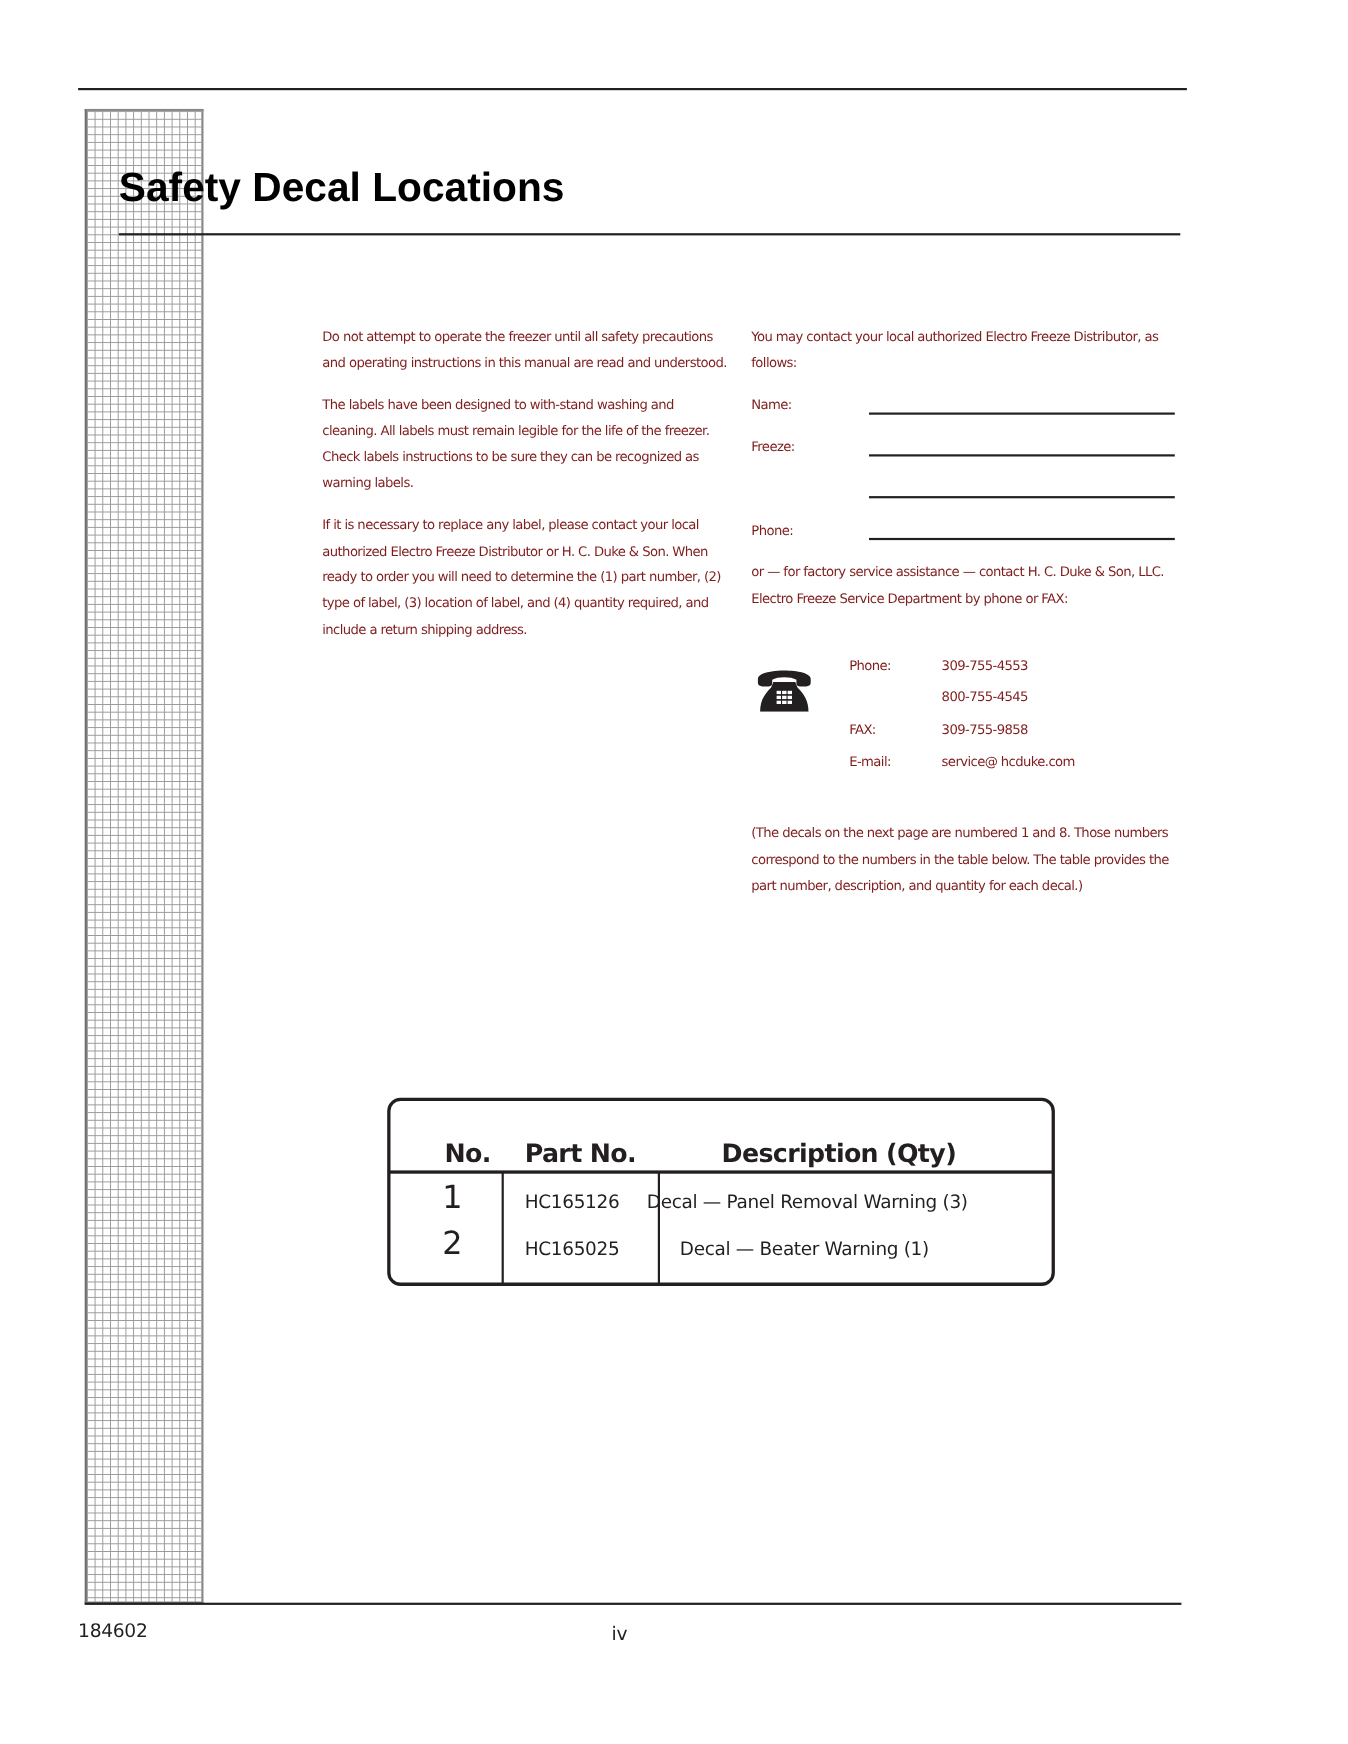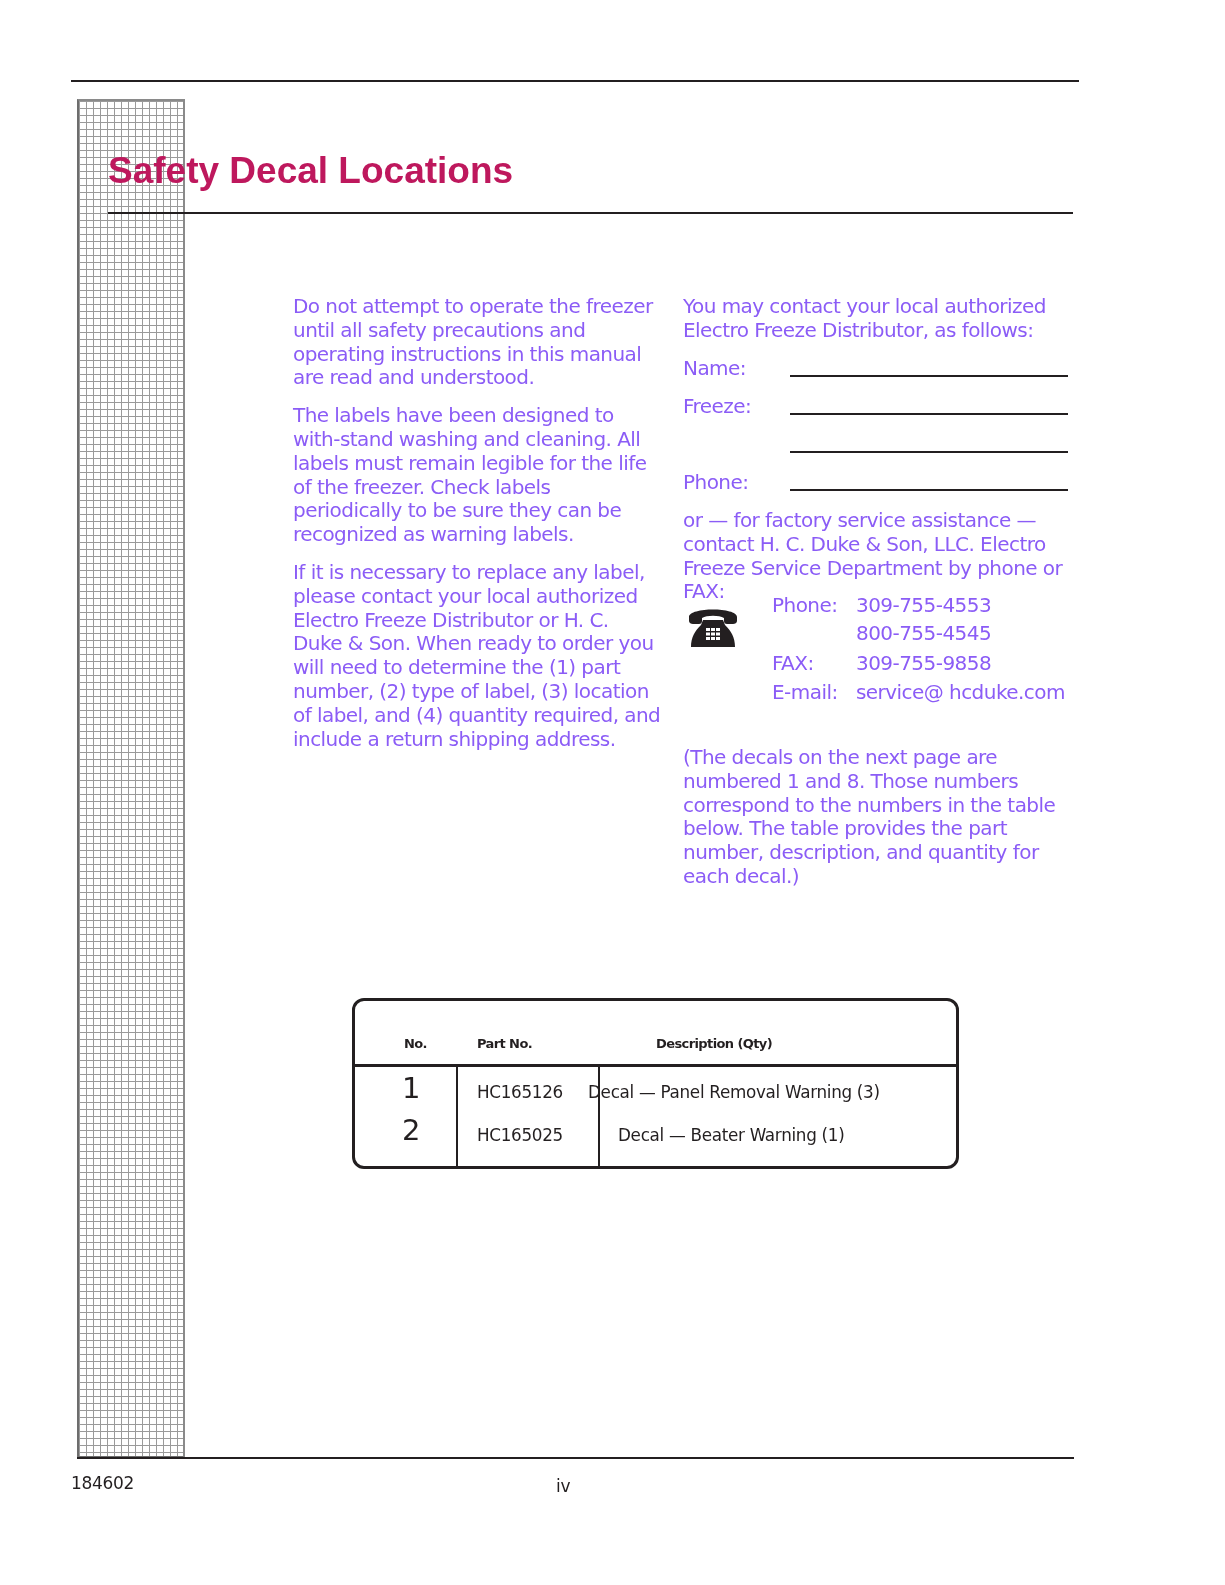--- a/index.html
+++ b/index.html
@@ -18,62 +18,62 @@
       background-size: 7px 7px;
       border-left: 2px solid #6d6d6d;
       border-right: 2px solid #8a8a8a;
       border-top: 2px solid #8a8a8a;
       border-bottom: 2px solid #6d6d6d;
       box-sizing: border-box;
     }
     .title {
       position: absolute; left: 108px; top: 150px;
       font-family: "Liberation Sans", sans-serif; font-weight: bold;
-      font-size: 37px; letter-spacing: 0px; color: #be185d; margin: 0;
+      font-size: 37px; letter-spacing: 0px; color: #000000; margin: 0;
       white-space: nowrap;
     }
     .body-text {
-      font-family: "DejaVu Sans", sans-serif; font-size: 20px; line-height: 23.8px;
-      color: #8b5cf6; letter-spacing: -0.55px; margin: 0;
+      font-family: "DejaVu Sans", sans-serif; font-size: 12px; line-height: 23.8px;
+      color: #7f1d1d; letter-spacing: -0.55px; margin: 0;
     }
     .col-left { position: absolute; left: 293px; top: 295px; width: 370px; }
     .col-left p { margin: 0 0 14px 0; }
     .col-right { position: absolute; left: 683px; top: 295px; width: 392px; }
     .form-row { position: absolute; left: 683px; height: 24px; }
     .form-label { position: absolute; left: 0; top: 0; white-space: nowrap; }
     .form-line { position: absolute; left: 107px; width: 278px; height: 2px; background: #231f20; }
     .contact-row { position: absolute; left: 772px; white-space: nowrap; }
     .contact-row .k { position: absolute; left: 0; }
     .contact-row .v { position: absolute; left: 84px; }
     .phone-icon { position: absolute; left: 685px; top: 603px; width: 56px; height: 44px; }
     .decal-table {
       position: absolute; left: 352px; top: 998px; width: 607px; height: 171px;
       border: 3px solid #231f20; border-radius: 12px; box-sizing: border-box;
     }
     .th {
       position: absolute; top: 1036px; font-family: "DejaVu Sans", sans-serif;
-      font-weight: bold; font-size: 13px; letter-spacing: -0.6px; white-space: nowrap;
+      font-weight: bold; font-size: 23px; letter-spacing: -0.6px; white-space: nowrap;
     }
     .td-num { position: absolute; font-size: 29px; line-height: 30px; }
     .td { position: absolute; font-size: 16.8px; letter-spacing: -0.3px; white-space: nowrap; }
     .footer-text { position: absolute; font-size: 17px; letter-spacing: -0.3px; }
   </style>
 </head>
 <body>
 
 <div class="rule" style="left:71px; top:80px; width:1008px; height:2px;"></div>
 
 <div class="grid-bar"></div>
 
 <h1 class="title">Safety Decal Locations</h1>
 <div class="rule" style="left:108px; top:212px; width:965px; height:2px;"></div>
 
 <div class="col-left body-text">
   <p>Do not attempt to operate the freezer until all safety precautions and operating instructions in this manual are read and understood.</p>
-  <p>The labels have been designed to with-stand washing and cleaning.  All labels must remain legible for the life of the freezer.  Check labels periodically to be sure they can be recognized as warning labels.</p>
+  <p>The labels have been designed to with-stand washing and cleaning.  All labels must remain legible for the life of the freezer.  Check labels instructions to be sure they can be recognized as warning labels.</p>
   <p>If it is necessary to replace any label, please contact your local authorized Electro Freeze Distributor or H. C. Duke &amp; Son. When ready to order you will need to determine the (1) part number, (2) type of label, (3) location of label, and (4) quantity required, and include a return shipping address.</p>
 </div>
 
 <div class="col-right body-text">You may contact your local authorized Electro Freeze Distributor, as follows:</div>
 
 <div class="form-row body-text" style="top:357px;">
   <span class="form-label">Name:</span>
   <span class="form-line" style="top:18px;"></span>
 </div>
 <div class="form-row body-text" style="top:395px;">

